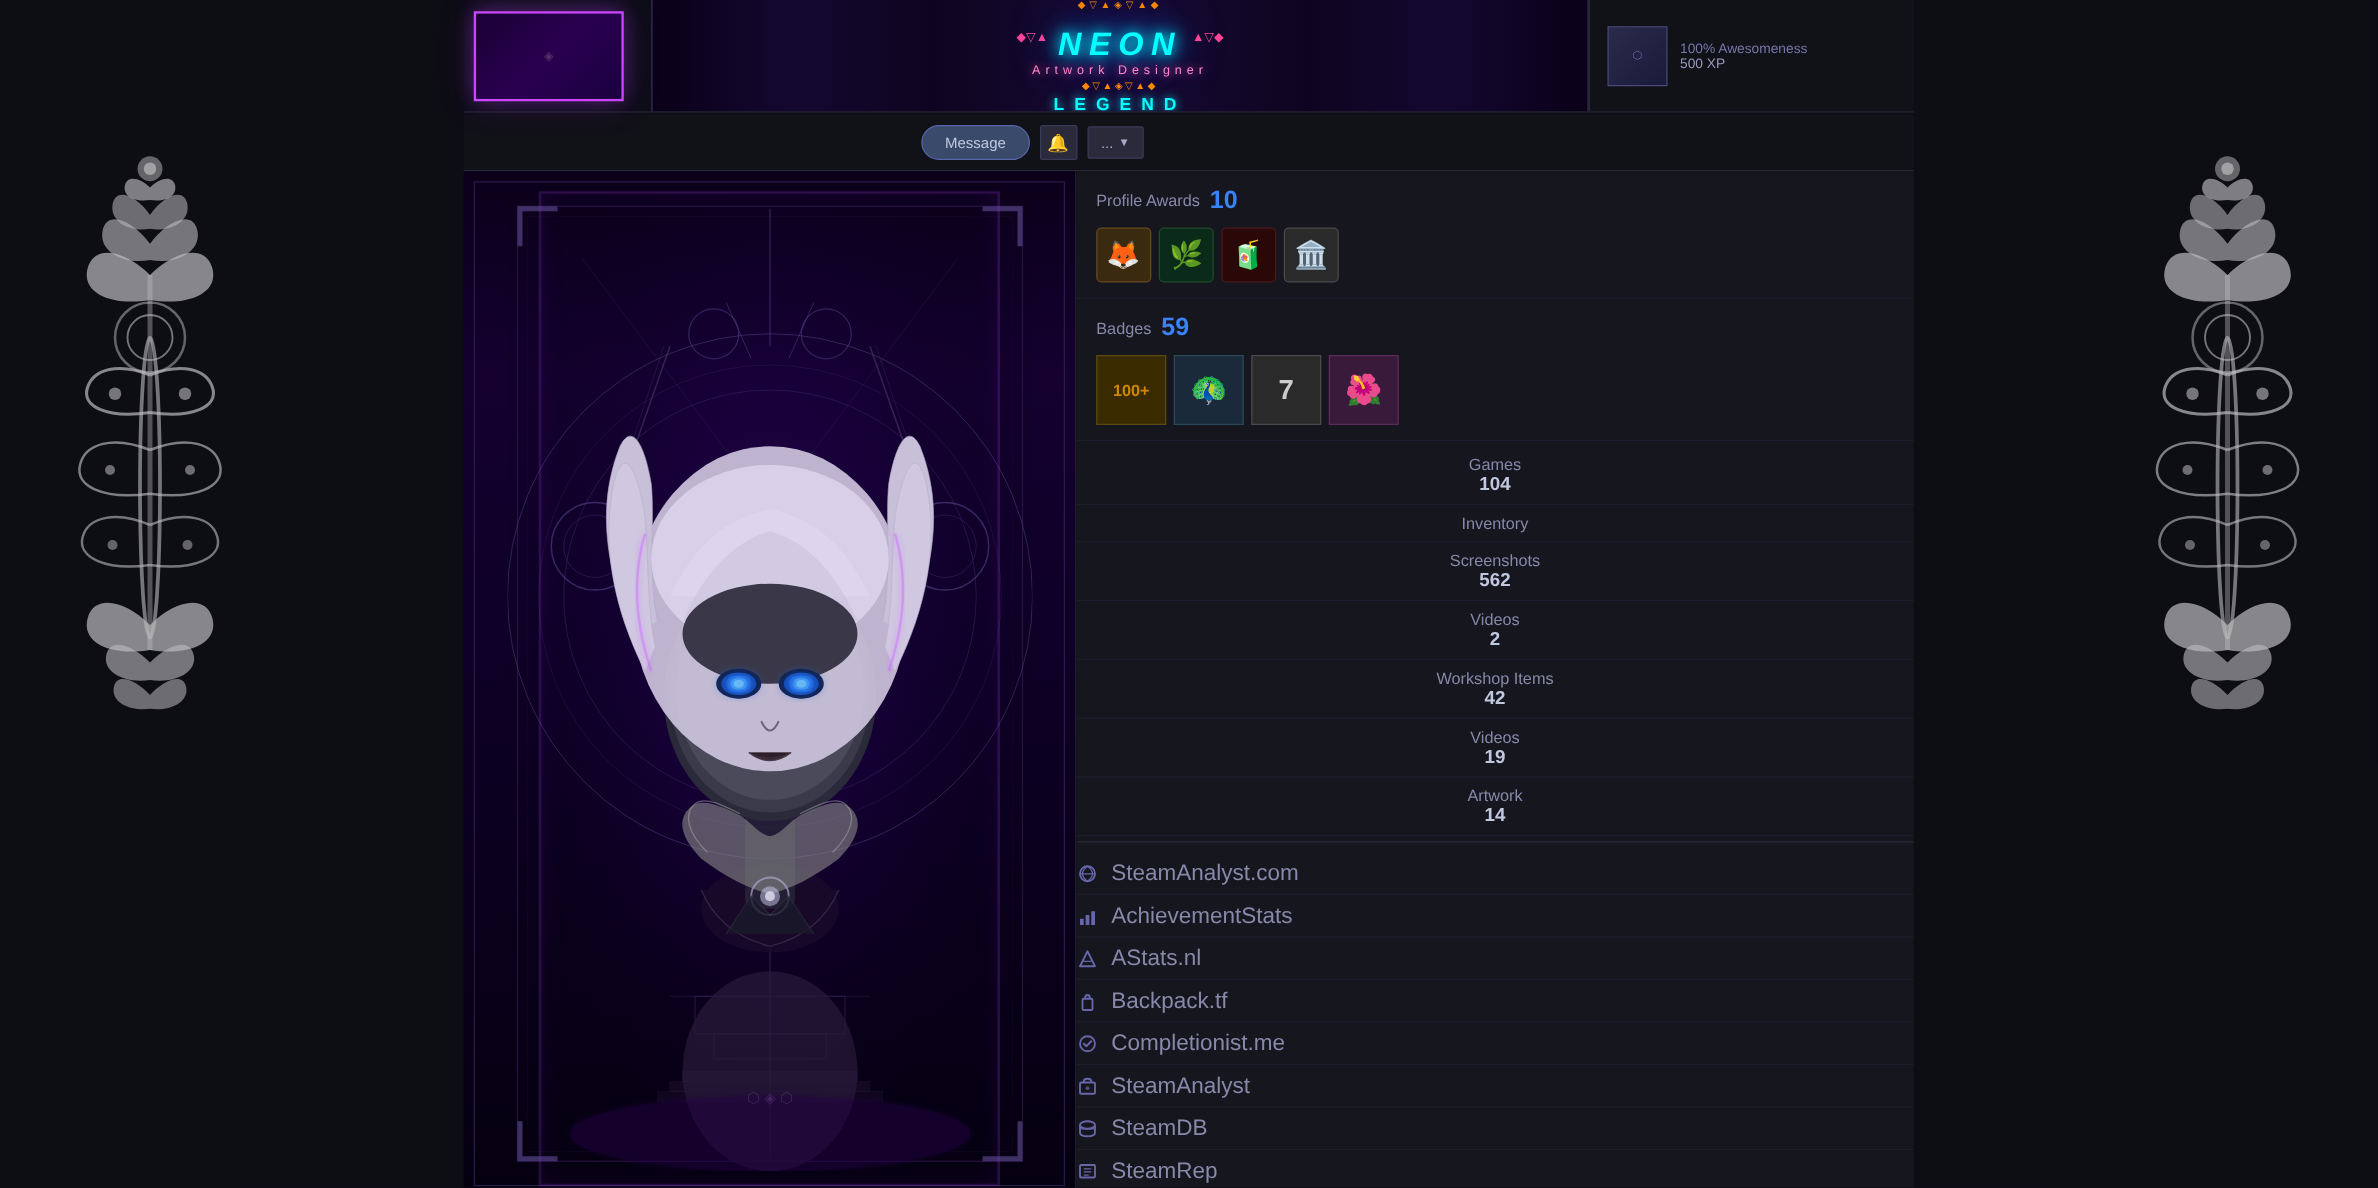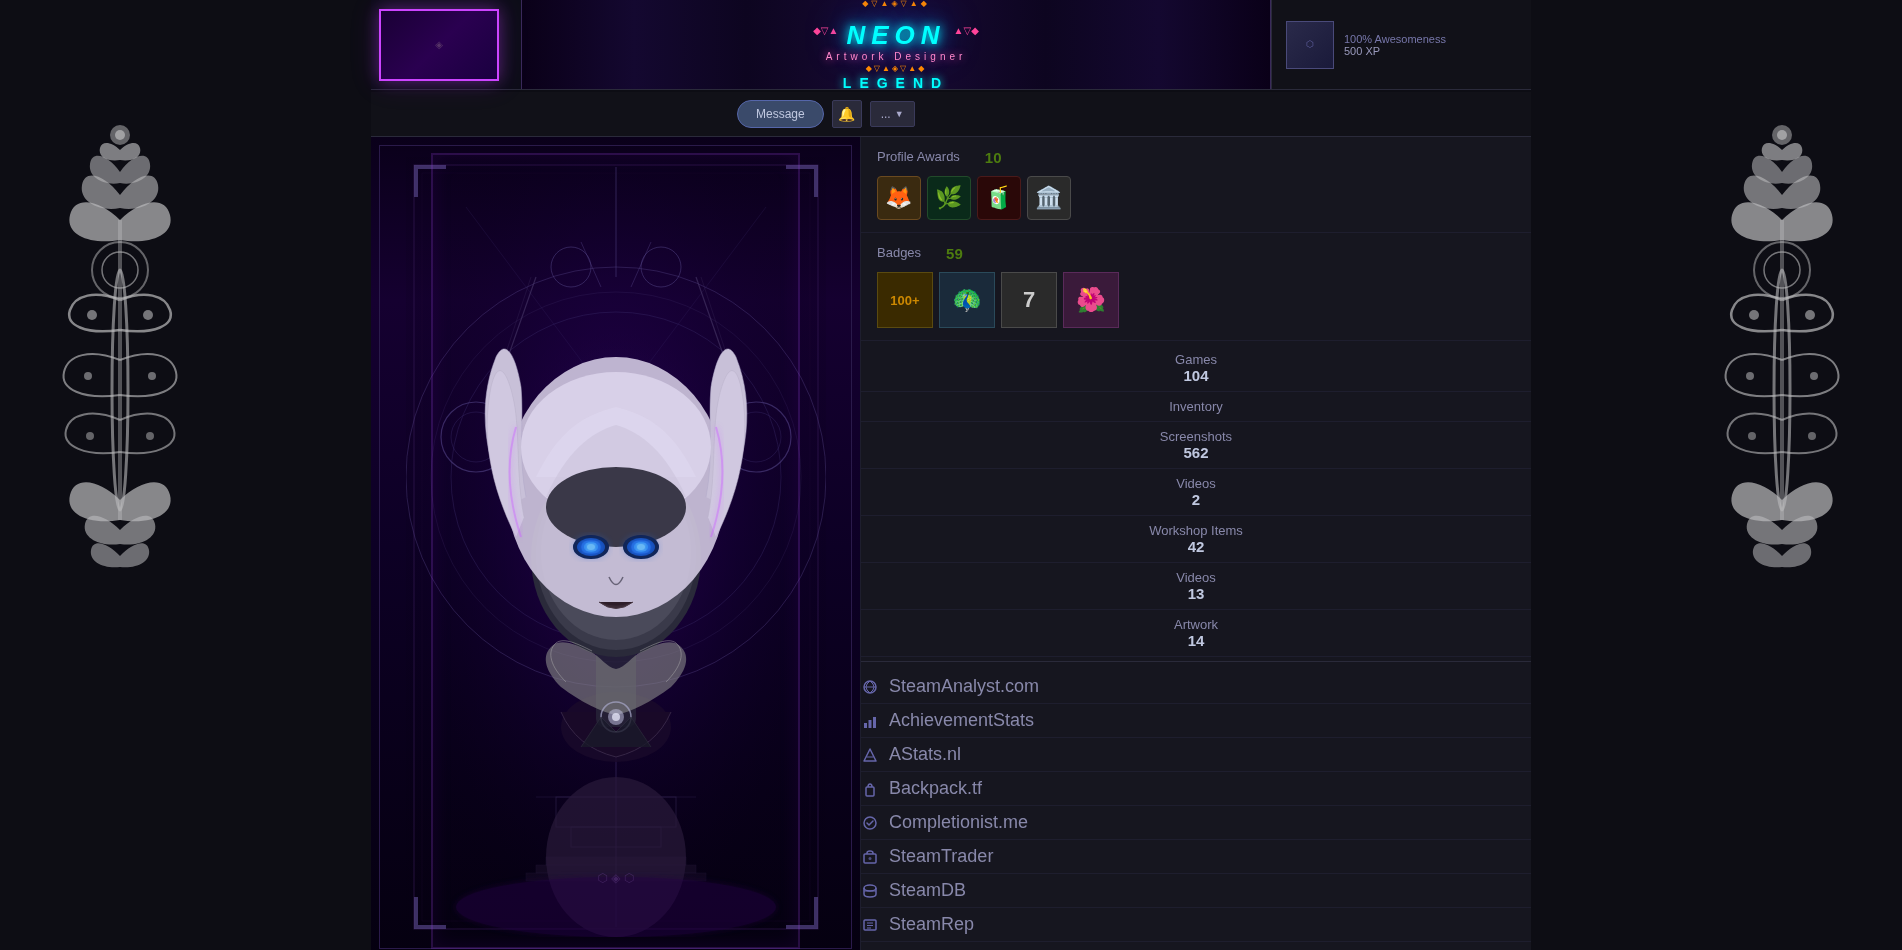--- a/index.html
+++ b/index.html
@@ -84,26 +84,26 @@
       align-items: center;
       gap: 4px;
       border-radius: 2px;
     }
 
     .section-header {
       font-size: 13px;
       color: #9999bb;
       margin-bottom: 10px;
       display: flex;
-      align-items: flex-start;
-      gap: 25px;
+      align-items: center;
+      gap: 8px;
     }
     .section-count {
-      color: #4d7c0f;
-      font-size: 15px;
+      color: #3b82f6;
+      font-size: 20px;
       font-weight: bold;
     }
 
     
     .awards-row {
       display: flex;
       gap: 6px;
       flex-wrap: wrap;
     }
 
@@ -514,21 +514,21 @@
           <div class="stat-item" style="padding: 7px 16px; margin: 0px;">
             <span class="stat-label">Videos</span>
             <span class="stat-value">2</span>
           </div>
           <div class="stat-item" style="padding: 7px 16px; margin: 0px;">
             <span class="stat-label">Workshop Items</span>
             <span class="stat-value">42</span>
           </div>
           <div class="stat-item" style="padding: 7px 16px; margin: 0px;">
             <span class="stat-label">Videos</span>
-            <span class="stat-value">13</span>
+            <span class="stat-value">19</span>
           </div>
           <div class="stat-item" style="padding: 7px 16px; margin: 0px;">
             <span class="stat-label">Artwork</span>
             <span class="stat-value">14</span>
           </div>
         </div>
 
         <div style="padding:8px 0; border-top:1px solid #2a2a3a;">
           <div class="link-item">
             <div class="link-icon">
@@ -578,21 +578,21 @@
             <span class="link-text">Completionist.me</span>
           </div>
           <div class="link-item">
             <div class="link-icon">
               <svg width="16" height="16" viewBox="0 0 16 16">
                   <rect x="2" y="5" width="12" height="9" rx="1" fill="none" stroke="#6666aa" stroke-width="1.5"></rect>
                   <path d="M5 5 V4 Q5 2 8 2 Q11 2 11 4 V5" fill="none" stroke="#6666aa" stroke-width="1.5"></path>
                   <circle cx="8" cy="9.5" r="1.5" fill="#6666aa" opacity="0.7"></circle>
                 </svg>
             </div>
-            <span class="link-text">SteamTrader</span>
+            <span class="link-text">SteamAnalyst</span>
           </div>
           <div class="link-item">
             <div class="link-icon">
               <svg width="16" height="16" viewBox="0 0 16 16">
                   <ellipse cx="8" cy="5" rx="6" ry="3" fill="none" stroke="#6666aa" stroke-width="1.5"></ellipse>
                   <path d="M2 5 V11 Q2 14 8 14 Q14 14 14 11 V5" fill="none" stroke="#6666aa" stroke-width="1.5"></path>
                   <line x1="2" y1="8" x2="14" y2="8" stroke="#6666aa" stroke-width="1"></line>
                 </svg>
             </div>
             <span class="link-text">SteamDB</span>

